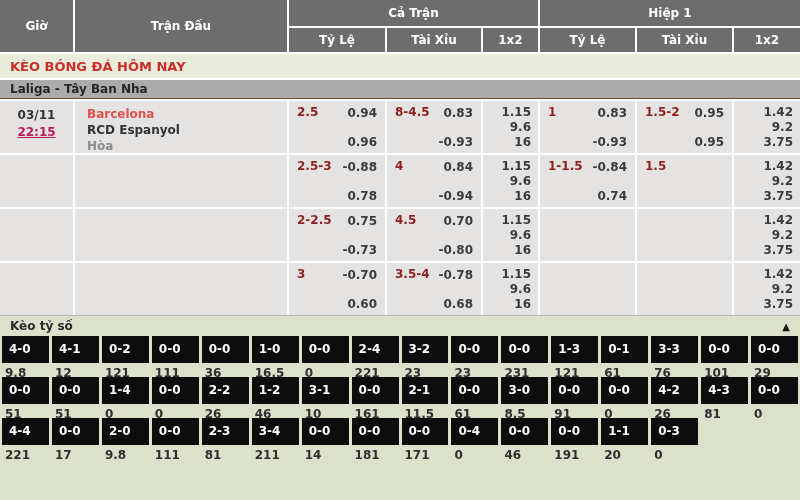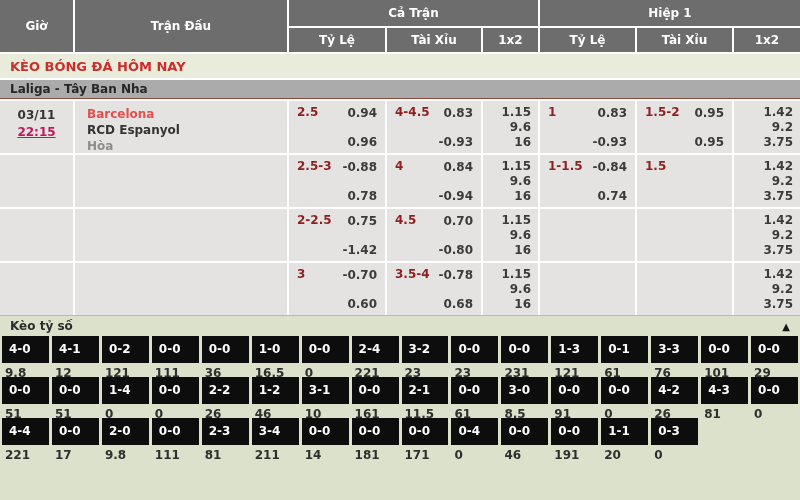--- a/index.html
+++ b/index.html
@@ -81,21 +81,21 @@
         <div class="draw">Hòa</div>
       </div>
       <div class="cell hdp-cell">
         <span class="line">2.5</span>
         <span class="nums">
           <span>0.94</span>
           <span>0.96</span>
         </span>
       </div>
       <div class="cell hdp-cell">
-        <span class="line">4-4.5</span>
+        <span class="line">8-4.5</span>
         <span class="nums">
           <span>0.83</span>
           <span>-0.93</span>
         </span>
       </div>
       <div class="cell x2-cell">
         <div>1.15</div>
         <div>9.6</div>
         <div>16</div>
       </div>
@@ -153,21 +153,21 @@
         <div>1.42</div>
         <div>9.2</div>
         <div>3.75</div>
       </div>
       <div class="cell time-cell"></div>
       <div class="cell teams-cell"></div>
       <div class="cell hdp-cell">
         <span class="line">2-2.5</span>
         <span class="nums">
           <span>0.75</span>
-          <span>-1.42</span>
+          <span>-0.73</span>
         </span>
       </div>
       <div class="cell hdp-cell">
         <span class="line">4.5</span>
         <span class="nums">
           <span>0.70</span>
           <span>-0.80</span>
         </span>
       </div>
       <div class="cell x2-cell">

